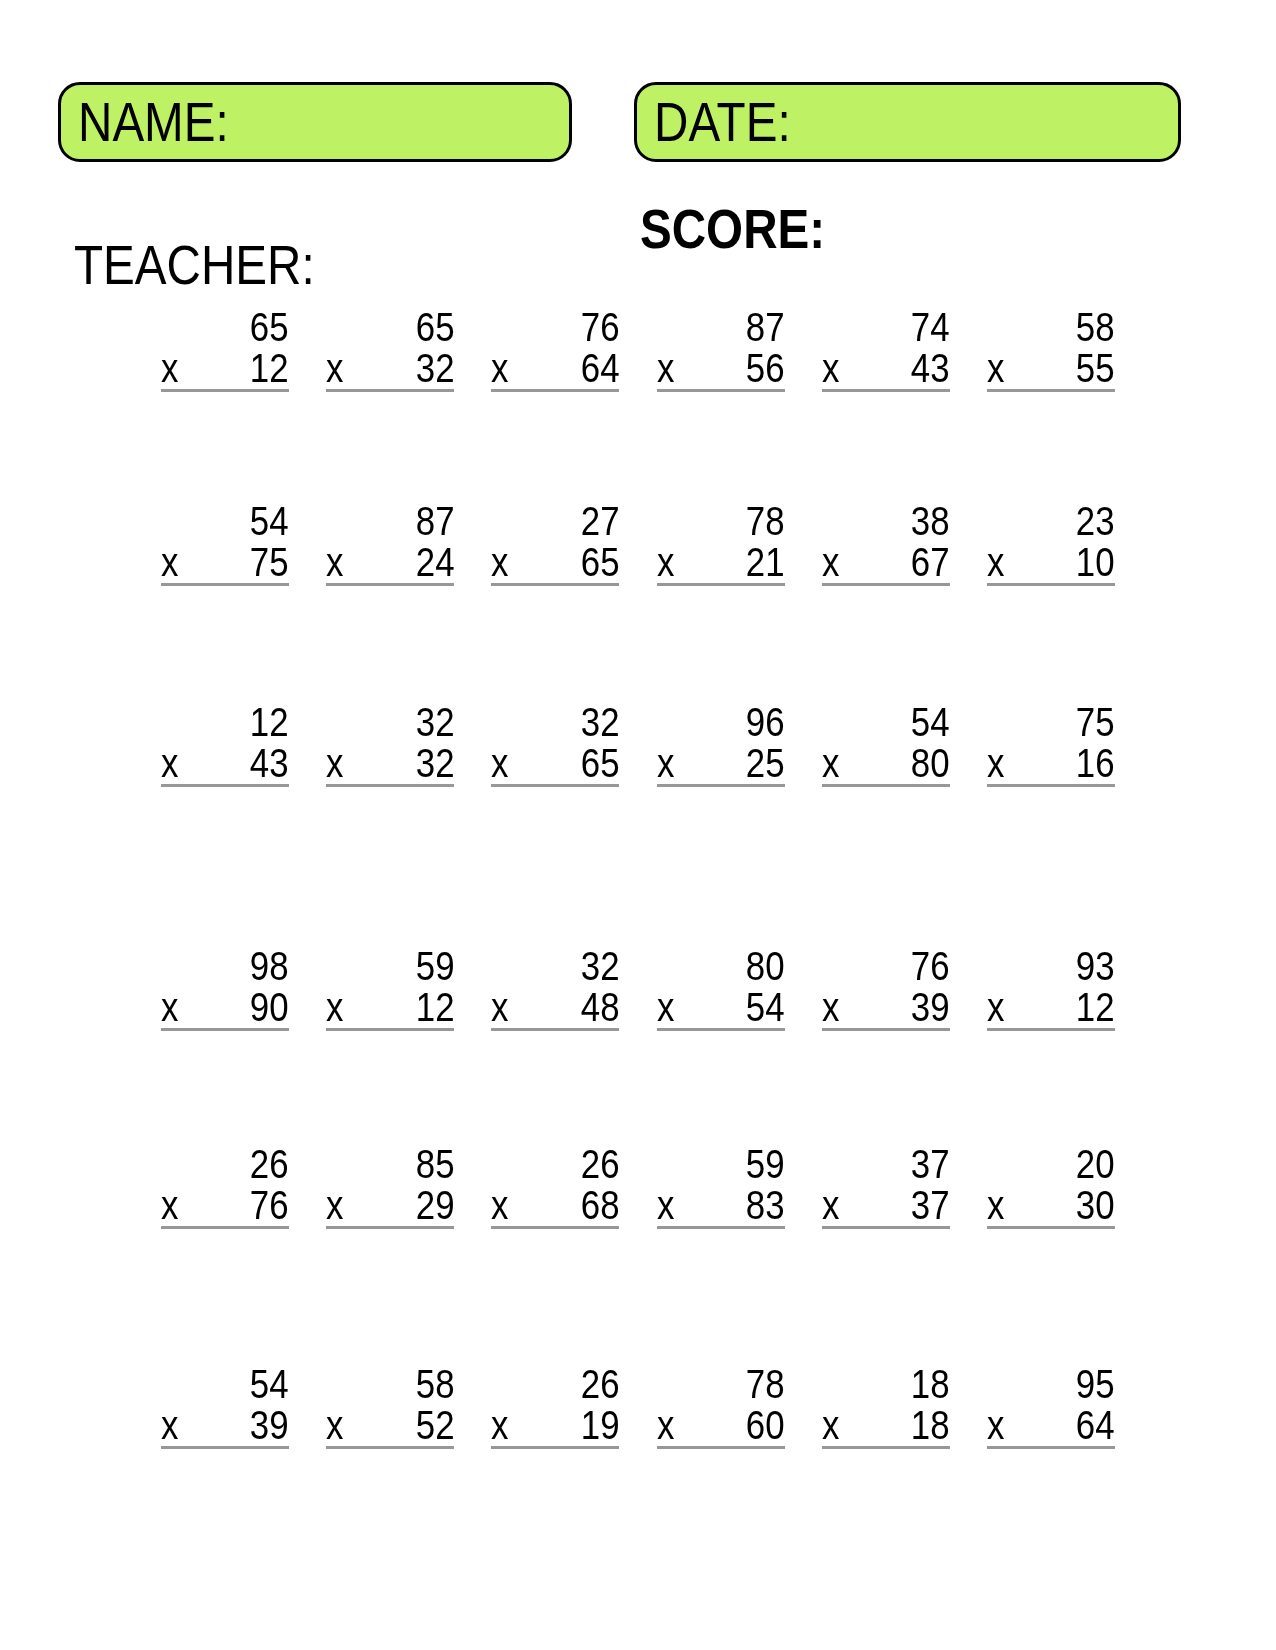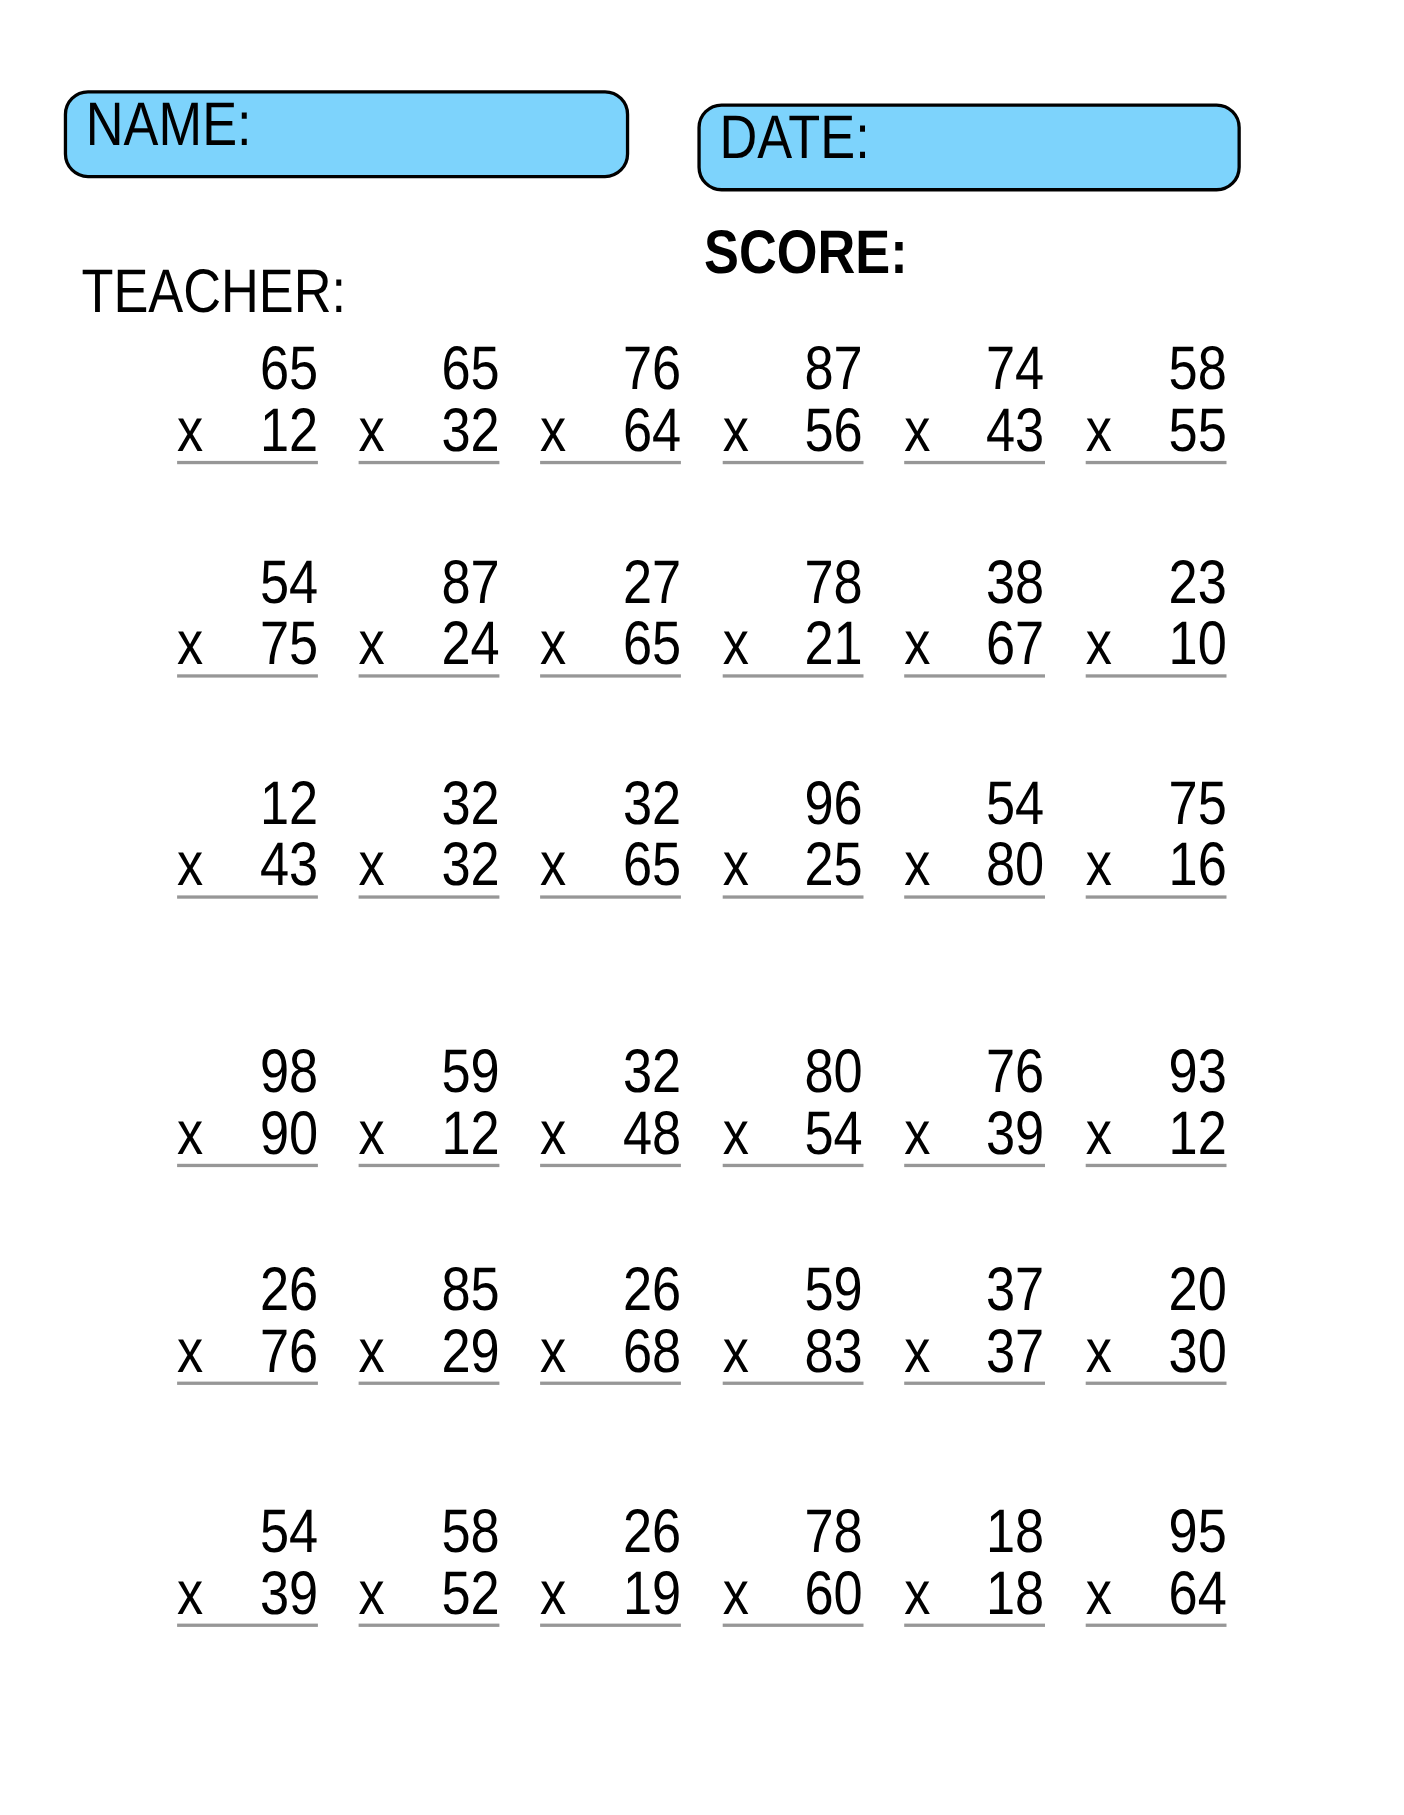--- a/index.html
+++ b/index.html
@@ -11,27 +11,27 @@
     font-family: "Liberation Sans", sans-serif;
     overflow: hidden;
   }
 
   
   .field-box {
     position: absolute;
     height: 80px;
     border: 3px solid #000;
     border-radius: 22px;
-    background: #7dd3fc;
+    background: #bef264;
     display: flex;
-    align-items: flex-start;
+    align-items: center;
     padding-left: 17px;
   }
   #name-box { left: 58px;  top: 82px; width: 514px; }
-  #date-box { left: 634px; top: 94px; width: 494px; }
+  #date-box { left: 634px; top: 82px; width: 547px; }
 
   .hdr-label {
     font-size: 56px;
     line-height: 1;
     letter-spacing: 0;
   }
   
   .condL { display: inline-block; transform: scaleX(0.85); transform-origin: 0 50%; }
   .condR { display: inline-block; transform: scaleX(0.85); transform-origin: 100% 50%; }
 
@@ -41,21 +41,21 @@
   
   .prow {
     position: absolute;
     left: 161px;
     width: 954px;
     display: flex;
     justify-content: space-between;
   }
   .prob {
     width: 128px;
-    font-size: 56px;
+    font-size: 41px;
     line-height: 1;
     border-bottom: 3px solid #979797;
   }
   .prob .l1 { text-align: right; }
   .prob .l2 { display: flex; justify-content: space-between; align-items: baseline; }
 </style>
 </head>
 <body>
 
 <div id="name-box" class="field-box">

